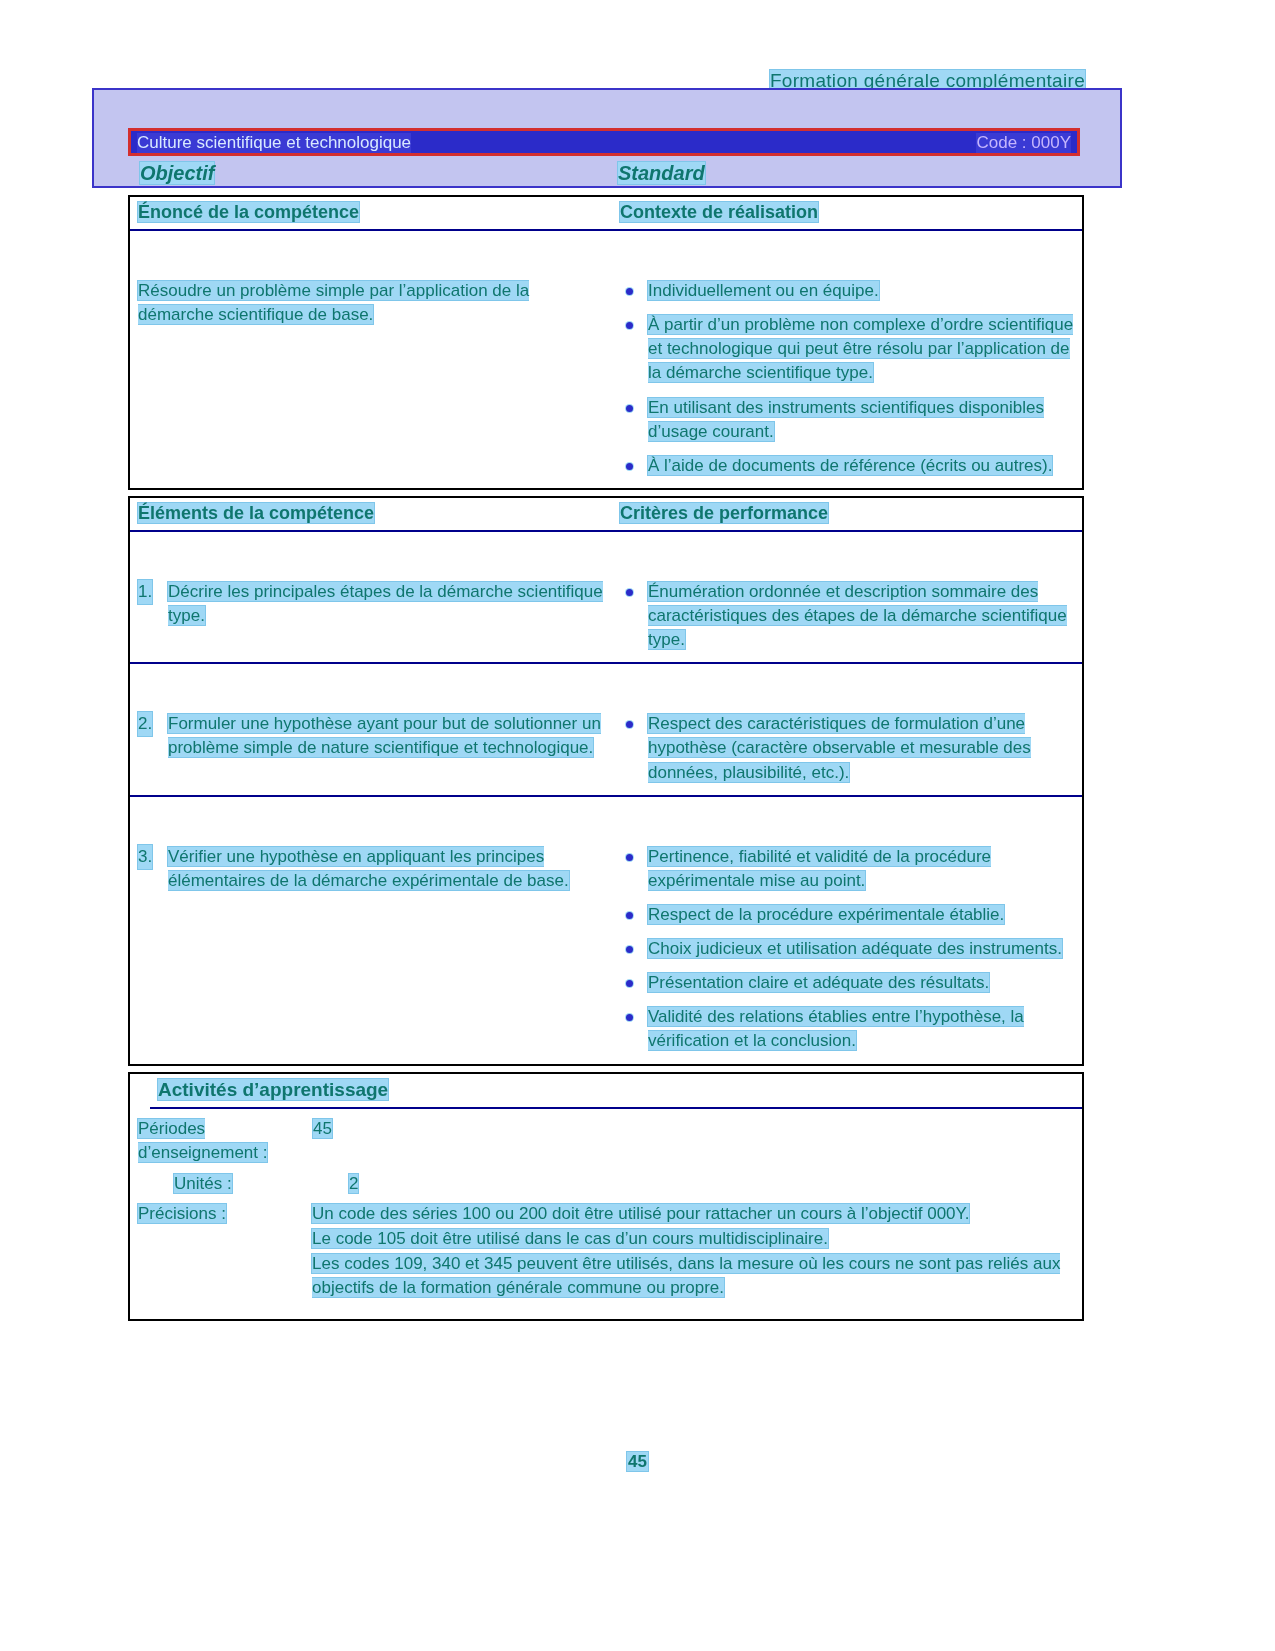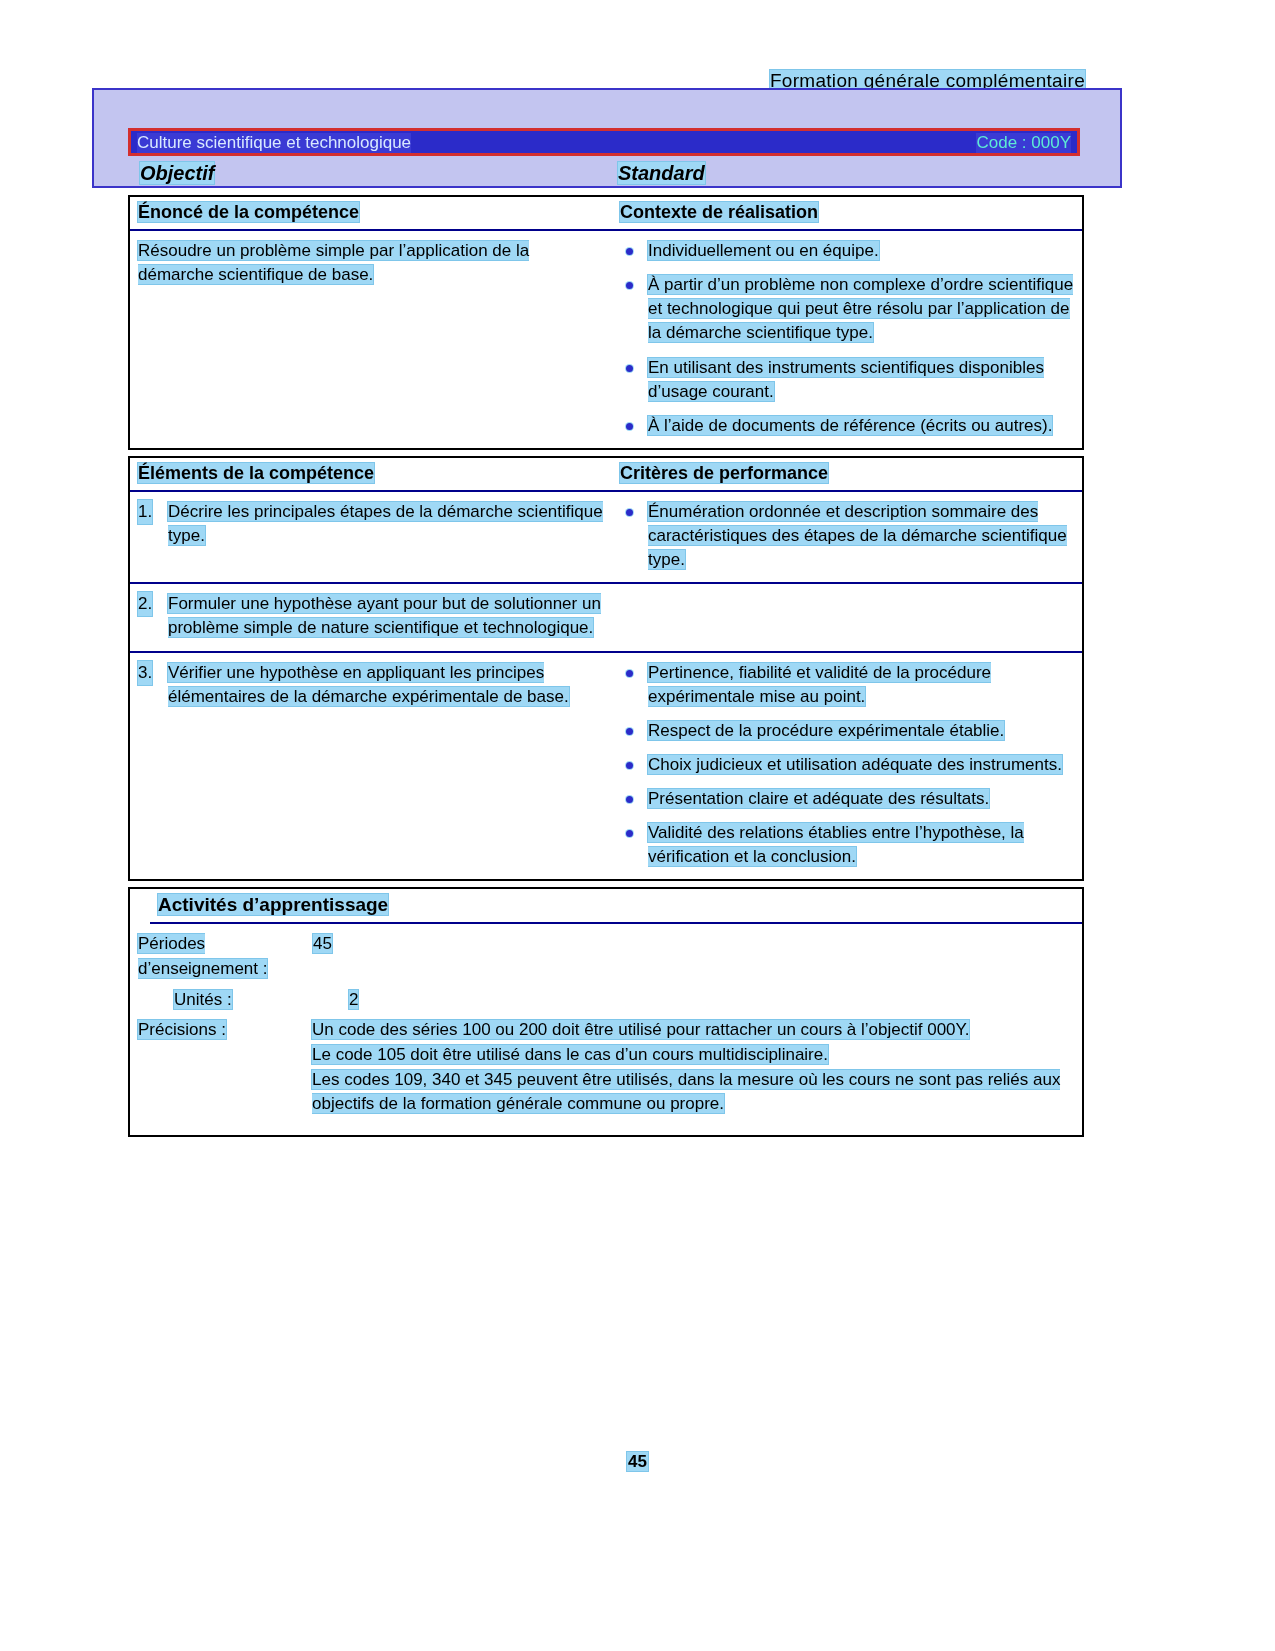--- a/index.html
+++ b/index.html
@@ -17,21 +17,21 @@
   .page {
     position: absolute;
     left: 0; top: 0;
     width: 1275px;
     height: 1651px;
   }
 
   
   .hl {
     background: #9fd8f5;
-    color: #000000;
+    color: #0f766e;
     box-shadow: 0 0 0 1px #7fc6ea;
   }
 
   .header-line {
     position: absolute;
     right: 190px;
     top: 70px;
     font-size: 19px;
     letter-spacing: 0.3px;
     color: #00007a;
@@ -70,21 +70,21 @@
     left: 6px; top: 2px;
     font-size: 17px;
     color: #d8e8ff;
     background: #3a3ad4;
     white-space: nowrap;
   }
   .title-bar .tb-right {
     position: absolute;
     right: 6px; top: 2px;
     font-size: 17px;
-    color: #5eead4;
+    color: #c4b5fd;
     background: #3a3ad4;
     white-space: nowrap;
   }
 
   .objectif-label, .standard-label {
     position: absolute;
     top: 162px;
     font-size: 20px;
     font-weight: bold;
     font-style: italic;
@@ -115,20 +115,21 @@
     font-size: 18px;
     font-weight: bold;
     color: #00007a;
   }
   .col-left { width: 482px; box-sizing: border-box; }
   .col-right { flex: 1; box-sizing: border-box; border-left: 0; }
 
   .row {
     display: flex;
     border-bottom: 2px solid #00008b;
+    margin-top: 40px;
   }
   .row.last { border-bottom: none; }
   .cellbox {
     padding: 8px 8px 10px 8px;
     box-sizing: border-box;
     font-size: 17px;
     color: #00007a;
     line-height: 1.42;
   }
   .cellbox.left { width: 482px; }
@@ -287,20 +288,21 @@
         <div class="cellbox left">
           <ol class="num">
             <li>
               <span class="numlab hl">2.</span>
               <span class="hl">Formuler une hypothèse ayant pour but de solutionner un problème simple de nature scientifique et technologique.</span>
             </li>
           </ol>
         </div>
         <div class="cellbox right">
           <ul class="bul">
+            <li><span class="hl">Respect des caractéristiques de formulation d’une hypothèse (caractère observable et mesurable des données, plausibilité, etc.).</span></li>
           </ul>
         </div>
       </div>
 
       <div class="row last">
         <div class="cellbox left">
           <ol class="num">
             <li>
               <span class="numlab hl">3.</span>
               <span class="hl">Vérifier une hypothèse en appliquant les principes élémentaires de la démarche expérimentale de base.</span>

